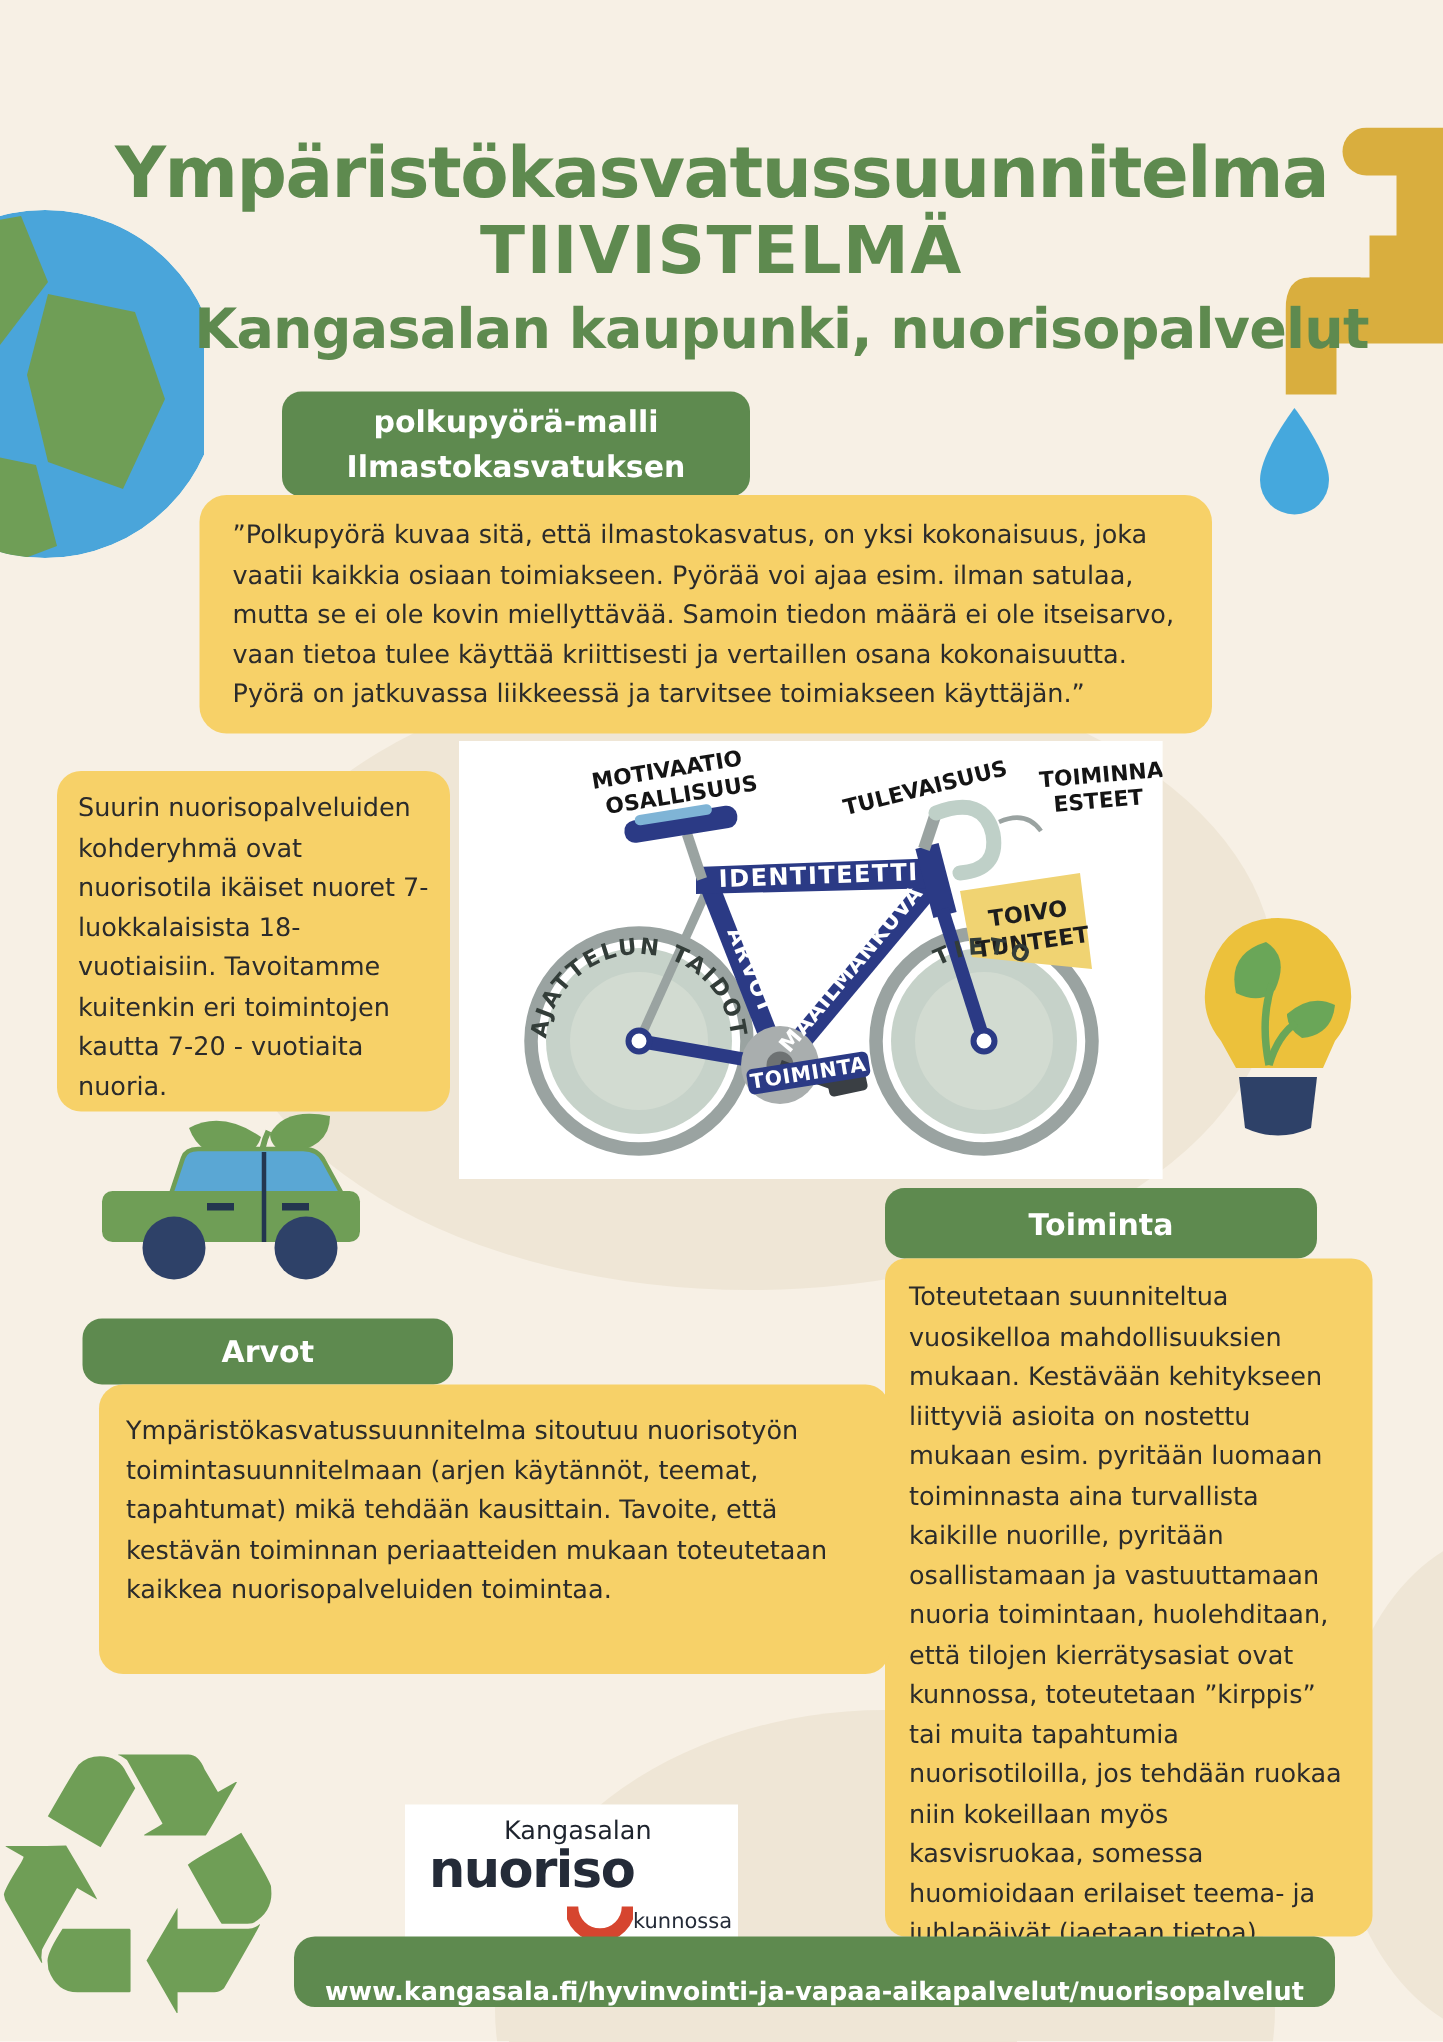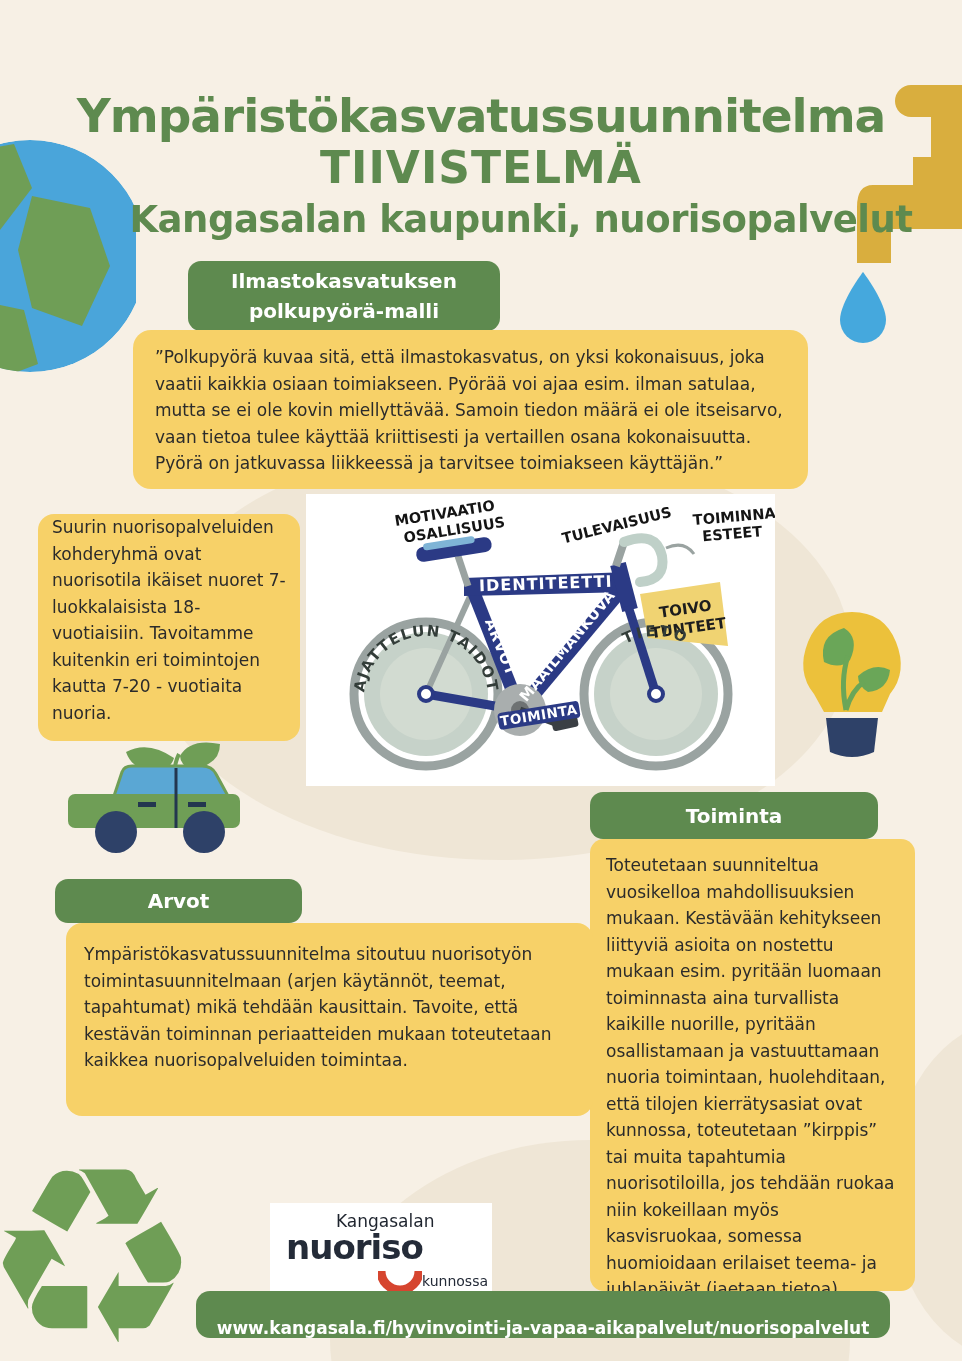--- a/index.html
+++ b/index.html
@@ -57,27 +57,27 @@
 
   <svg class="abs deco" style="left:838px;top:272px;" width="50" height="72" viewBox="0 0 50 72">
     <path d="M25,0 C25,0 48,30 48,48 A23,23 0 1 1 2,48 C2,30 25,0 25,0 Z" fill="#45a8dd"></path>
   </svg>
 
   <div class="abs title-line content" style="top:88px;font-size:47px;letter-spacing:-1px;">Ympäristökasvatussuunnitelma</div>
   <div class="abs title-line content" style="top:142px;font-size:44px;letter-spacing:1px;">TIIVISTELMÄ</div>
   <div class="abs title-line content" style="top:198px;font-size:37px;letter-spacing:-0.5px;padding-left:40px;">Kangasalan kaupunki, nuorisopalvelut</div>
 
   <div class="abs green-badge content" style="left:188px;top:261px;width:312px;height:70px;font-size:20px;line-height:1.5;">
+    <span>polkupyörä-malli</span>
     <span>Ilmastokasvatuksen</span>
-    <span>polkupyörä-malli</span>
   </div>
 
   <div class="abs yellow-box body-text content" style="left:133px;top:330px;width:675px;height:159px;padding:14px 22px;border-radius:18px;">”Polkupyörä kuvaa sitä, että ilmastokasvatus, on yksi kokonaisuus, joka vaatii kaikkia osiaan toimiakseen. Pyörää voi ajaa esim. ilman satulaa, mutta se ei ole kovin miellyttävää. Samoin tiedon määrä ei ole itseisarvo, vaan tietoa tulee käyttää kriittisesti ja vertaillen osana kokonaisuutta. Pyörä on jatkuvassa liikkeessä ja tarvitsee toimiakseen käyttäjän.”</div>
 
-  <div class="abs yellow-box body-text content" style="left:38px;top:514px;width:262px;height:227px;padding:0 14px;">Suurin nuorisopalveluiden kohderyhmä ovat nuorisotila ikäiset nuoret 7-luokkalaisista 18-vuotiaisiin. Tavoitamme kuitenkin eri toimintojen kautta 7-20 - vuotiaita nuoria.</div>
+  <div class="abs yellow-box body-text content" style="left:38px;top:514px;width:262px;height:227px;padding:12px 14px;">Suurin nuorisopalveluiden kohderyhmä ovat nuorisotila ikäiset nuoret 7-luokkalaisista 18-vuotiaisiin. Tavoitamme kuitenkin eri toimintojen kautta 7-20 - vuotiaita nuoria.</div>
 
   <svg id="bike-frame" class="abs" style="left:306px;top:494px;" width="469" height="292" viewBox="0 0 469 292">
     <rect width="469" height="292" fill="#ffffff"></rect>
     <defs>
       <path id="rearArc" d="M 58,204 A 62,62 0 0 1 182,204"></path>
       <path id="frontArc" d="M 288,204 A 62,62 0 0 1 412,204"></path>
     </defs>
 
     <g>
       <circle cx="120" cy="200" r="72" fill="#ffffff" stroke="#9aa3a1" stroke-width="9"></circle>

